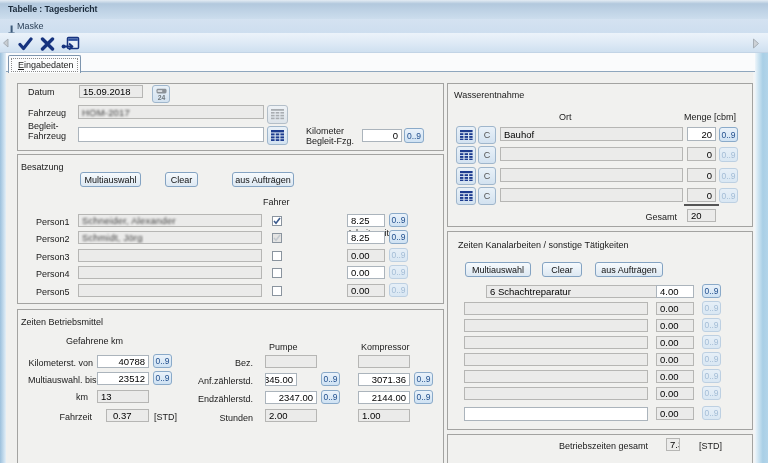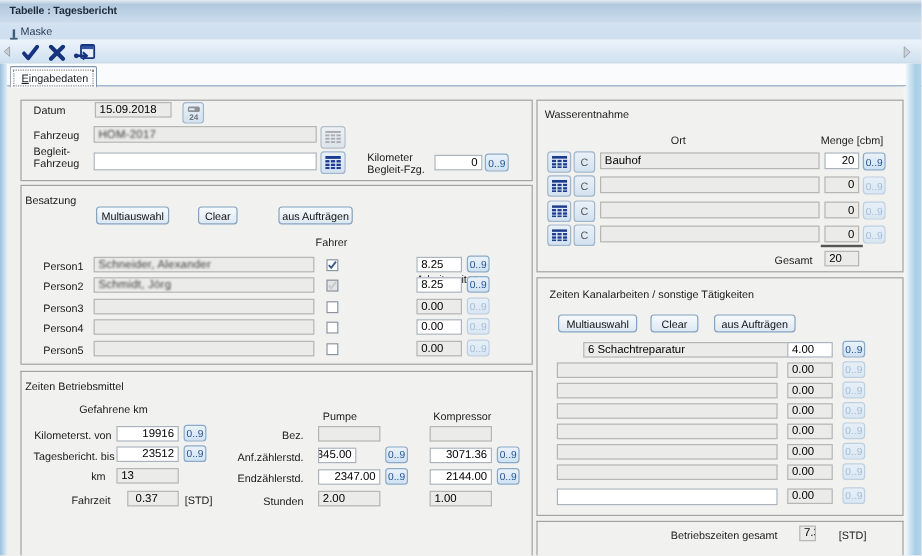--- a/index.html
+++ b/index.html
@@ -175,24 +175,24 @@
 <div class="fld ro" style="left:347px;top:284px;width:38px;height:13px;">0.00</div>
 <div class="b09 dis" style="left:389px;top:283px;width:19px;height:14px;">0..9</div>
 
 <div class="grp" style="left:17px;top:309px;width:427px;height:154px;border-bottom:none;"></div>
 <div class="lbl" style="left:21px;top:317px;">Zeiten Betriebsmittel</div>
 <div class="lbl" style="left:66px;top:336px;">Gefahrene km</div>
 <div class="lbl" style="left:269px;top:342px;">Pumpe</div>
 <div class="lbl" style="left:361px;top:342px;">Kompressor</div>
 
 <div class="lbl rlbl" style="left:28px;top:358px;width:65px;">Kilometerst. von</div>
-<div class="fld num" style="left:97px;top:355px;width:52px;height:13px;">19916</div>
+<div class="fld num" style="left:97px;top:355px;width:52px;height:13px;">40788</div>
 <div class="b09" style="left:153px;top:354px;width:19px;height:14px;">0..9</div>
 
-<div class="lbl rlbl" style="left:28px;top:375px;width:65px;">Tagesbericht. bis</div>
+<div class="lbl rlbl" style="left:28px;top:375px;width:65px;">Multiauswahl. bis</div>
 <div class="fld num" style="left:97px;top:372px;width:52px;height:13px;">23512</div>
 <div class="b09" style="left:153px;top:371px;width:19px;height:14px;">0..9</div>
 
 <div class="lbl rlbl" style="left:28px;top:392px;width:60px;">km</div>
 <div class="fld ro" style="left:97px;top:390px;width:52px;height:13px;">13</div>
 
 <div class="lbl rlbl" style="left:28px;top:412px;width:64px;">Fahrzeit</div>
 <div class="fld ro" style="left:106px;top:409px;width:43px;height:13px;padding-left:6px;">0.37</div>
 <div class="lbl" style="left:154px;top:412px;">[STD]</div>
 

